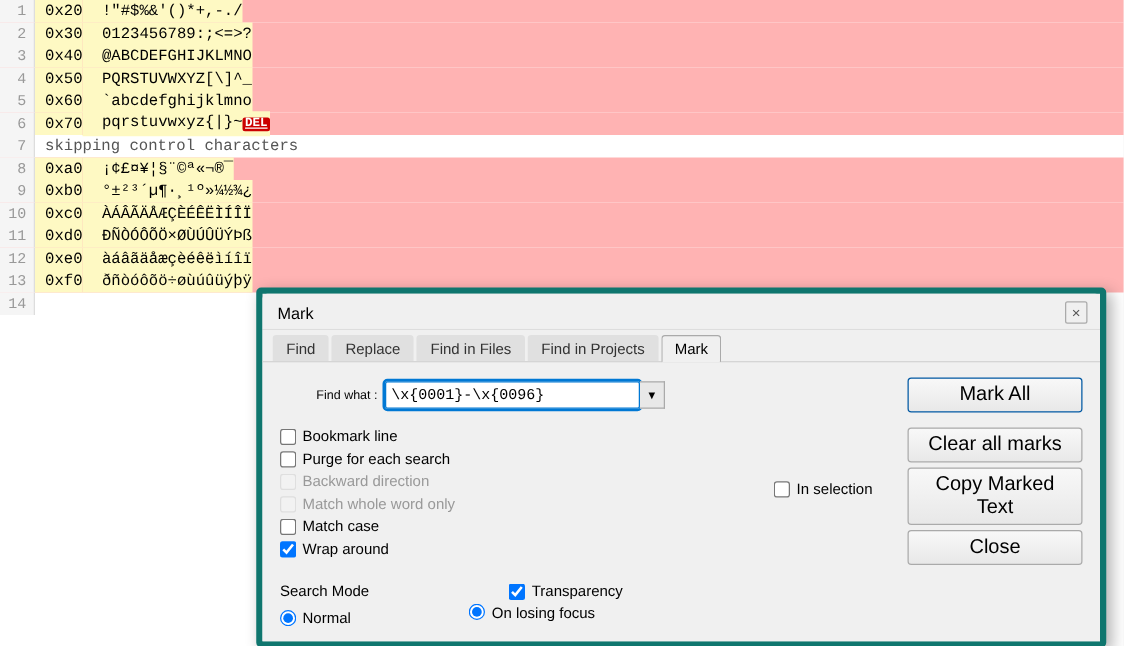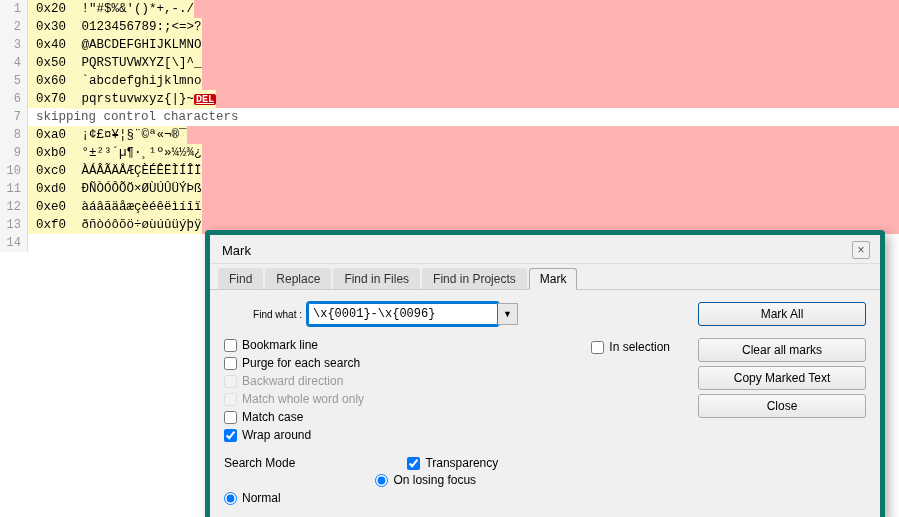--- a/index.html
+++ b/index.html
@@ -229,39 +229,40 @@
       padding-top: 2px;
       margin-left: 20px;
     }
 
     .in-selection-row {
       display: flex;
       align-items: center;
       gap: 5px;
       font-family: Arial, sans-serif;
       font-size: 12px;
+      margin-top: 40px;
     }
 
     .options-right {
       display: flex;
       flex-direction: column;
       gap: 4px;
       margin-left: 16px;
       min-width: 140px;
     }
 
     .action-btn {
       font-family: Arial, sans-serif;
-      font-size: 12px;
+      font-size: 16px;
       padding: 4px 10px;
       border: 1px solid #aaa;
       border-radius: 3px;
       background: linear-gradient(to bottom, #f8f8f8, #e8e8e8);
       cursor: pointer;
-      width: 168px;
+      width: 140px;
       color: #000;
     }
 
     .action-btn.primary {
       border-color: #0058a3;
     }
 
     .search-mode-area {
       margin-top: 14px;
       display: flex;
@@ -271,21 +272,21 @@
     .search-mode-left {
       display: flex;
       flex-direction: column;
       gap: 3px;
     }
 
     .search-mode-title {
       font-family: Arial, sans-serif;
       font-size: 12px;
       font-weight: normal;
-      margin-bottom: 18px;
+      margin-bottom: 4px;
     }
 
     .radio-row {
       display: flex;
       align-items: center;
       gap: 5px;
       font-family: Arial, sans-serif;
       font-size: 12px;
     }
 
@@ -307,21 +308,21 @@
       display: flex;
       align-items: center;
       gap: 5px;
       font-family: Arial, sans-serif;
       font-size: 12px;
       padding-left: 32px;
     }
 
     .on-losing-focus-row {
       display: flex;
-      align-items: flex-end;
+      align-items: flex-start;
       gap: 5px;
       font-family: Arial, sans-serif;
       font-size: 12px;
     }
   </style>
 </head>
 <body>
 
 <div class="editor-area">
 

